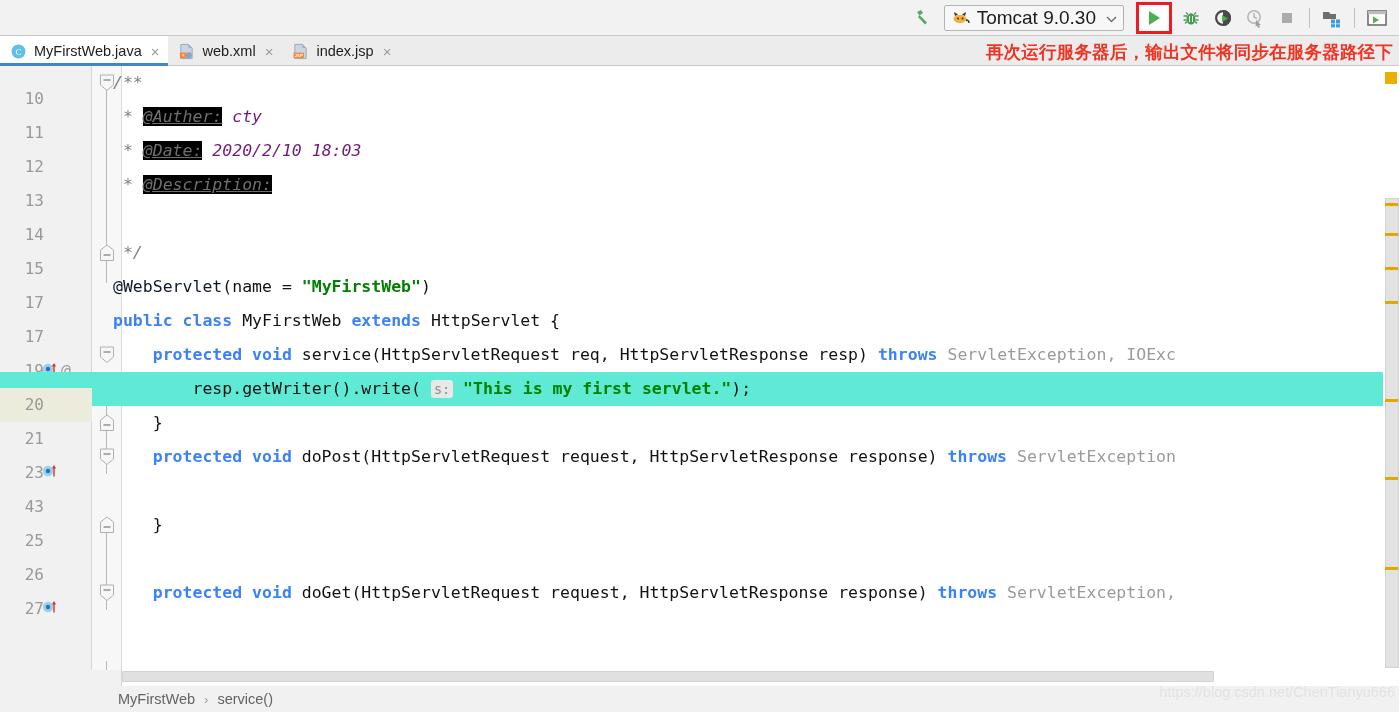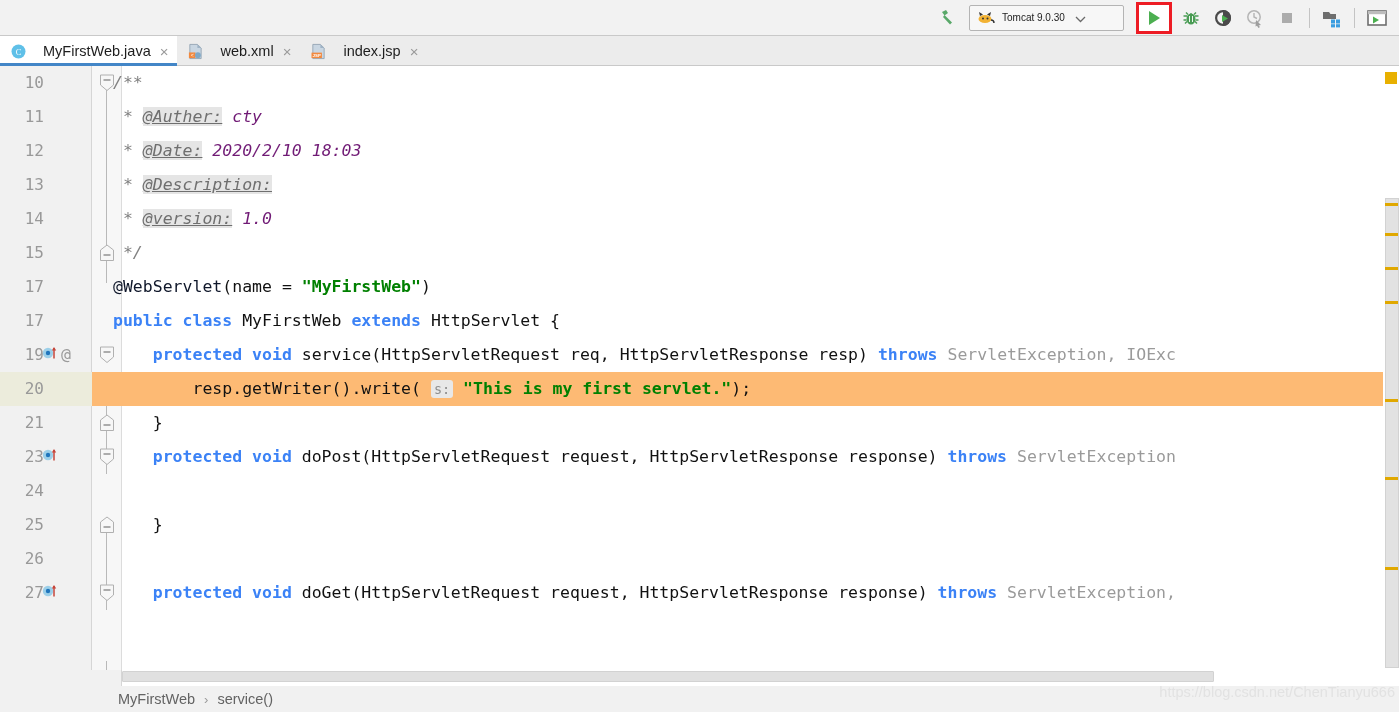--- a/index.html
+++ b/index.html
@@ -32,21 +32,21 @@
   .run-combo {
     display: flex; align-items: center;
     height: 26px; min-width: 155px;
     background: #f7f7f7;
     border: 1px solid #b4b4b4;
     border-radius: 2px;
     padding: 0 6px 0 7px;
     margin-left: 6px; margin-right: 8px;
   }
   .run-combo .cfg-label {
-    font-size: 10px; color: #1c1c1c; margin-left: 7px;
+    font-size: 19px; color: #1c1c1c; margin-left: 7px;
     font-family: "Liberation Sans", sans-serif;
     white-space: nowrap;
   }
   .chev { margin-left: 10px; }
 
   
   .run-highlight {
     border: 3px solid #ed1c24;
     padding: 0;
     width: 36px; height: 32px;
@@ -69,21 +69,21 @@
     height: 30px;
     position: relative;
     white-space: nowrap;
   }
   .tab.active { background: #ffffff; }
   .tab.active::after {
     content: ""; position: absolute; left: 0; right: 0; bottom: 0;
     height: 3px; background: #4386c7;
   }
   .tab .tab-label {
-    font-size: 14.5px; color: #1d1d1d; margin-left: 16px;
+    font-size: 14.5px; color: #1d1d1d; margin-left: 7px;
     font-family: "Liberation Sans", sans-serif;
   }
   .tab .tab-close {
     margin-left: 9px; color: #9a9a9a; font-size: 15px; line-height: 1;
   }
   .tab-ico { width: 17px; height: 17px; display:block; }
 
   
   .annotation {
     position: absolute; right: 6px; top: 40px;
@@ -107,25 +107,25 @@
   }
   .foldcol {
     position: absolute; left: 92px; top: 0;
     width: 30px; height: 604px;
     background: #f7f7f7;
     border-right: 1px solid #dcdcdc;
   }
   .rows { position: absolute; left: 0; top: 0; width: 1399px; }
 
   .row { position: relative; height: 34px; width: 1399px; }
-  .row.hl { background: #fdba74; padding-left: 13px; }
+  .row.hl { background: #5eead4; padding-left: 13px; }
   .row.hl .lnum-cell { background: #ececdc; }
 
   .lnum-cell {
-    position: absolute; left: 0; top: 0; width: 92px; height: 34px;
+    position: absolute; left: 0; top: 16px; width: 92px; height: 34px;
   }
   .lnum {
     position: absolute; right: 48px; top: 0; line-height: 34px;
     font-family: "DejaVu Sans Mono", monospace;
     font-size: 16px; color: #999999;
   }
   .g-icons {
     position: absolute; left: 41px; top: 0; height: 34px;
     display: flex; align-items: center; gap: 2px;
   }
@@ -153,21 +153,21 @@
   }
   
   .kw   { color: #3b82f6; font-weight: bold; }
   .str  { color: #008000; font-weight: bold; }
   .anno { color: #0f172a; }
   .cmt  { color: #808080; font-style: italic; }
   .dim  { color: #9a9a9a; }
   .plain{ color: #111111; }
   .jdoc-tag {
     color: #6f6f6f; font-style: italic; text-decoration: underline;
-    background: #e5e5e5;
+    background: #000000;
   }
   .jdoc-txt { color: #701a75; font-style: italic; }
   .hint {
     background: #e8e8e8; color: #8d8d8d; font-size: 13.5px;
     border-radius: 3px; padding: 1px 3px; font-style: normal;
     font-family: "DejaVu Sans Mono", monospace;
   }
 
   
   .markerbar {
@@ -346,20 +346,21 @@
         <path d="M3 1.5 H11 L15 5.3 V16.5 H3 Z" fill="#c9d6e2" stroke="#8fa0b0" stroke-width="0.9"></path>
         <path d="M11 1.5 L15 5.3 H11 Z" fill="#9fb3c6"></path>
         <rect x="1.6" y="10.2" width="11" height="5.8" fill="#f2893e"></rect>
         <text x="7.1" y="14.7" font-size="4.6" font-weight="bold" font-family="Liberation Sans, sans-serif" fill="#ffffff" text-anchor="middle">JSP</text>
       </svg>
       <span class="tab-label">index.jsp</span>
       <span class="tab-close">×</span>
     </div>
   </div>
 
+  <div class="annotation">再次运行服务器后，输出文件将同步在服务器路径下</div>
 
   <div class="editor">
     <div class="gutter"></div>
     <div class="foldcol"></div>
 
     <div class="foldline" style="top:17px;  height:200px;"></div>
     <div class="foldline" style="top:323px; height:85px;"></div>
     <div class="foldline" style="top:459px; height:85px;"></div>
     <div class="foldline" style="top:595px; height:34px;"></div>
 
@@ -396,21 +397,20 @@
         <div class="lnum-cell">
           <span class="lnum">13</span>
         </div>
         <div class="code"><span class="cmt"> * </span><span class="jdoc-tag">@Description:</span><span class="jdoc-txt"></span></div>
       </div>
 
       <div class="row">
         <div class="lnum-cell">
           <span class="lnum">14</span>
         </div>
-        <div class="code"><span class="cmt"> * </span><span class="jdoc-tag">@version:</span><span class="jdoc-txt"> 1.0</span></div>
       </div>
 
       <div class="row">
         <div class="lnum-cell">
           <span class="lnum">15</span>
         </div>
         <div class="fold">
           <svg width="16" height="18" viewBox="0 0 16 18">
             <path d="M1.5 16.5 H14.5 V6 L8 1 L1.5 6 Z" fill="#f7f7f7" stroke="#b0b0b0" stroke-width="1"></path>
             <path d="M4.5 11 H11.5" stroke="#7a7a7a" stroke-width="1.2"></path>
@@ -497,21 +497,21 @@
           <svg width="16" height="18" viewBox="0 0 16 18">
             <path d="M1.5 1 H14.5 V11 L8 16.5 L1.5 11 Z" fill="#f7f7f7" stroke="#b0b0b0" stroke-width="1"></path>
             <path d="M4.5 6 H11.5" stroke="#7a7a7a" stroke-width="1.2"></path>
           </svg>
         </div>
         <div class="code"><span class="kw">    protected void</span><span class="plain"> doPost(HttpServletRequest request, HttpServletResponse response) </span><span class="kw">throws</span><span class="dim"> ServletException</span></div>
       </div>
 
       <div class="row">
         <div class="lnum-cell">
-          <span class="lnum">24</span>
+          <span class="lnum">43</span>
         </div>
         <div class="code"></div>
       </div>
 
       <div class="row">
         <div class="lnum-cell">
           <span class="lnum">25</span>
         </div>
         <div class="fold">
           <svg width="16" height="18" viewBox="0 0 16 18">

